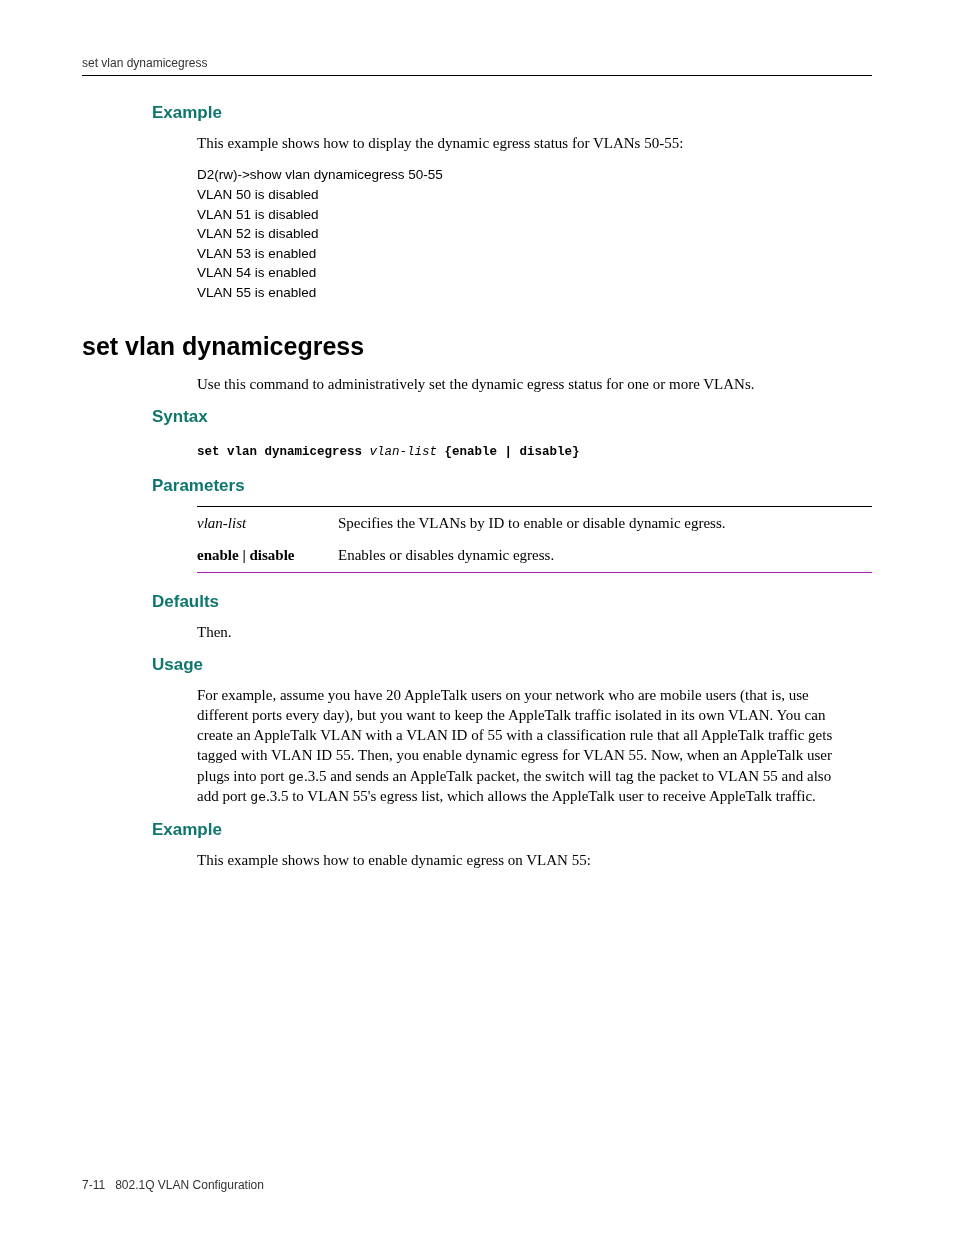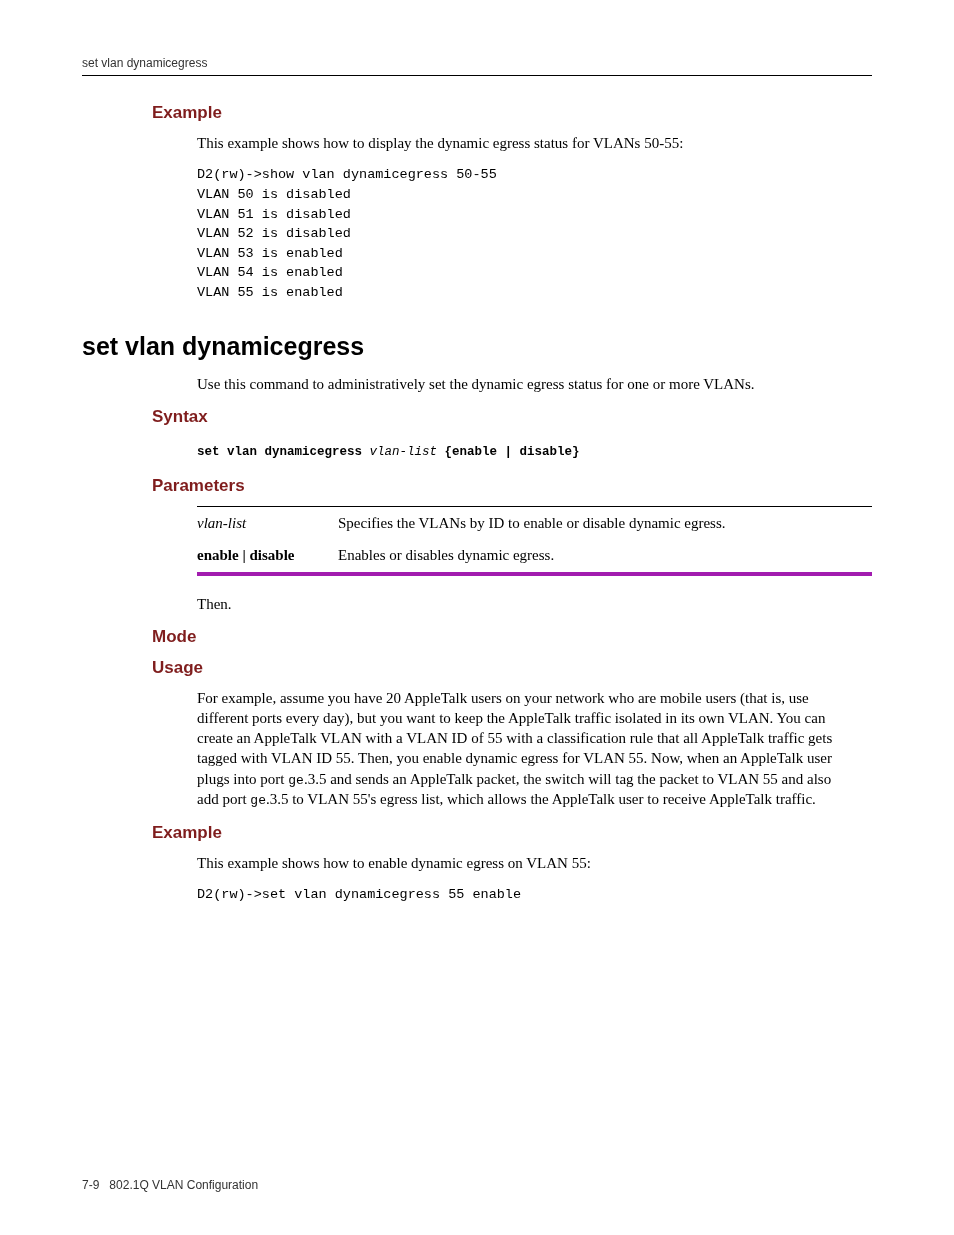--- a/index.html
+++ b/index.html
@@ -25,35 +25,35 @@
     padding-bottom: 4px;
     border-bottom: 1px solid #000;
     margin-bottom: 26px;
   }
   .indent {
     margin-left: 115px;
   }
   h3.subhead {
     font-family: Arial, Helvetica, sans-serif;
     font-weight: bold;
-    color: #7f1d1d;
+    color: #0f766e;
     font-size: 17px;
     margin: 0 0 8px 70px;
   }
   h1.cmd {
     font-family: Arial, Helvetica, sans-serif;
     font-weight: bold;
     font-size: 25px;
     margin: 28px 0 10px 0;
   }
   p {
     margin: 0 16px 12px 0;
   }
   pre {
-    font-family: Liberation Mono, monospace;
+    font-family: Liberation Sans, sans-serif;
     font-size: 13.5px;
     line-height: 1.45;
     margin: 4px 0 14px 0;
     white-space: pre;
   }
   .syntax-line {
     font-family: "Courier New", Courier, monospace;
     font-size: 12.5px;
     margin: 15px 0 14px 0;
   }
@@ -66,21 +66,21 @@
   }
   table.params td {
     padding: 6px 6px 6px 0;
     vertical-align: top;
     font-size: 15px;
   }
   table.params tr:first-child td {
     border-top: 1px solid #000;
   }
   table.params tr:last-child td {
-    border-bottom: 4px solid #a21caf;
+    border-bottom: 1px solid #a21caf;
   }
   table.params td.key {
     width: 135px;
   }
   .footer {
     position: absolute;
     bottom: 42px;
     left: 82px;
     font-family: Arial, Helvetica, sans-serif;
     font-size: 12px;
@@ -134,36 +134,35 @@
         <td>Specifies the VLANs by ID to enable or disable dynamic egress.</td>
       </tr>
       <tr>
         <td class="key"><strong>enable | disable</strong></td>
         <td>Enables or disables dynamic egress.</td>
       </tr>
     </tbody>
       </table>
   </div>
 
+  <h3 class="subhead">Defaults</h3>
   <div class="indent">
     <p>Then.</p>
   </div>
 
-  <h3 class="subhead">Mode</h3>
 
   <h3 class="subhead">Usage</h3>
   <div class="indent">
     <p>
       <span>For example, assume you have 20 AppleTalk users on your network who are mobile users (that is, use different ports every day), but you want to keep the AppleTalk traffic isolated in its own VLAN. You can create an AppleTalk VLAN with a VLAN ID of 55 with a classification rule that all AppleTalk traffic gets tagged with VLAN ID 55. Then, you enable dynamic egress for VLAN 55. Now, when an AppleTalk user plugs into port </span><span class="inline-mono">ge</span><span>.3.5 and sends an AppleTalk packet, the switch will tag the packet to VLAN 55 and also add port </span><span class="inline-mono">ge</span><span>.3.5 to VLAN 55's egress list, which allows the AppleTalk user to receive AppleTalk traffic.</span>
     </p>
   </div>
 
   <h3 class="subhead">Example</h3>
   <div class="indent">
     <p>This example shows how to enable dynamic egress on VLAN 55:</p>
-    <pre>D2(rw)-&gt;set vlan dynamicegress 55 enable</pre>
   </div>
 
   <div class="footer">
-    <span>7-9</span>&nbsp;&nbsp;&nbsp;<span>802.1Q VLAN Configuration</span>
+    <span>7-11</span>&nbsp;&nbsp;&nbsp;<span>802.1Q VLAN Configuration</span>
   </div>
 
 </div>
 
 </body></html>

